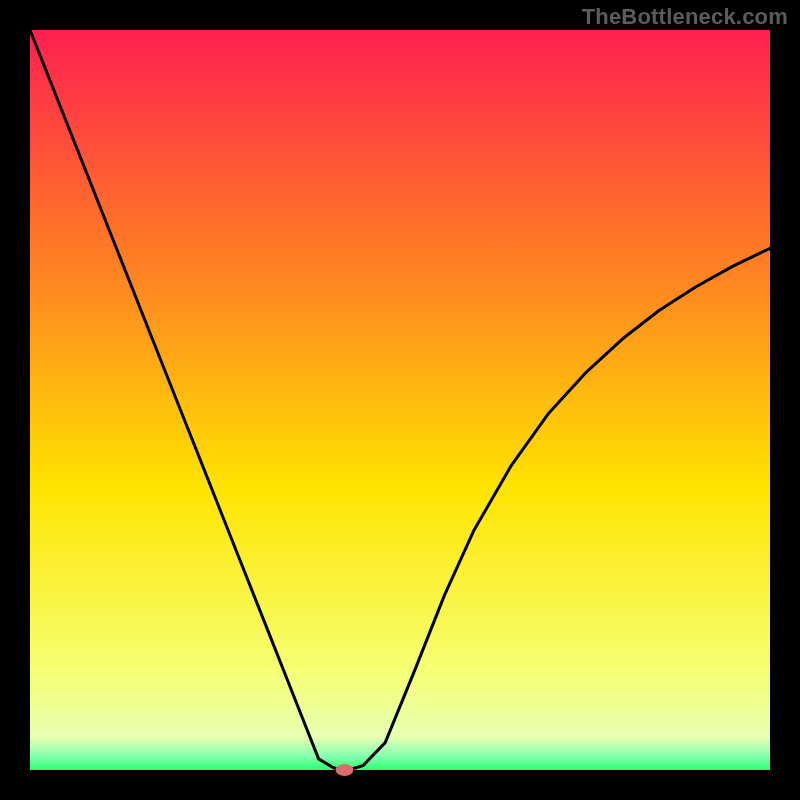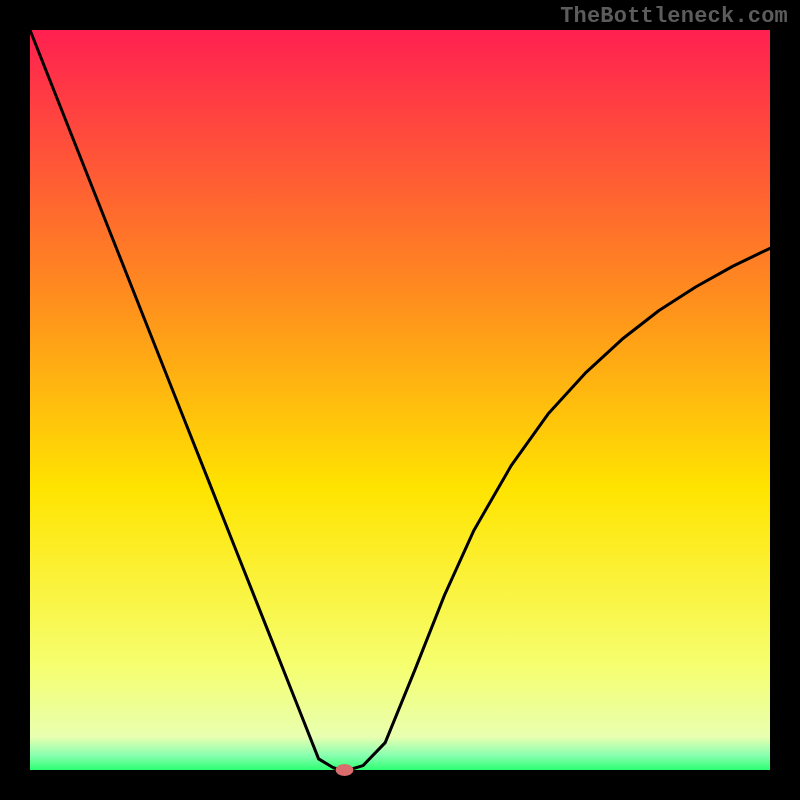--- a/index.html
+++ b/index.html
@@ -15,21 +15,21 @@
     top: 0;
     left: 0;
     width: 800px;
     height: 800px;
     background: #000;
   }
   .watermark {
     position: absolute;
     top: 4px;
     right: 12px;
-    font-family: Liberation Mono, monospace;
+    font-family: Liberation Sans, sans-serif;
     font-size: 22px;
     font-weight: 600;
     color: #5c5c5c;
     letter-spacing: 0.2px;
   }
   svg {
     position: absolute;
     top: 0;
     left: 0;
   }

